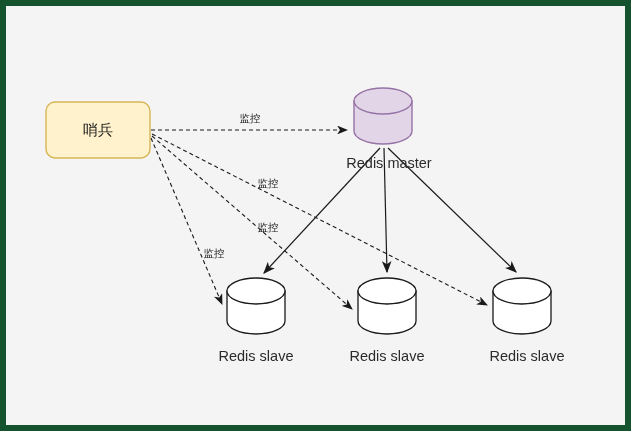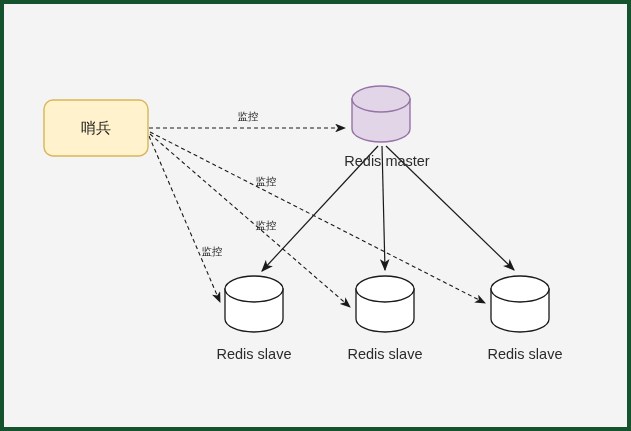--- a/index.html
+++ b/index.html
@@ -8,21 +8,21 @@
     background: #ffffff;
   }
   body {
     font-family: "Liberation Sans", "DejaVu Sans", sans-serif;
   }
   #canvas {
     position: relative;
     width: 631px;
     height: 431px;
     background: #f4f4f4;
-    border: 4px solid #14532d;
+    border: 6px solid #14532d;
     box-sizing: border-box;
     overflow: hidden;
   }
   #diagram-svg {
     position: absolute;
     left: 0;
     top: 0;
     width: 631px;
     height: 431px;
     display: block;

